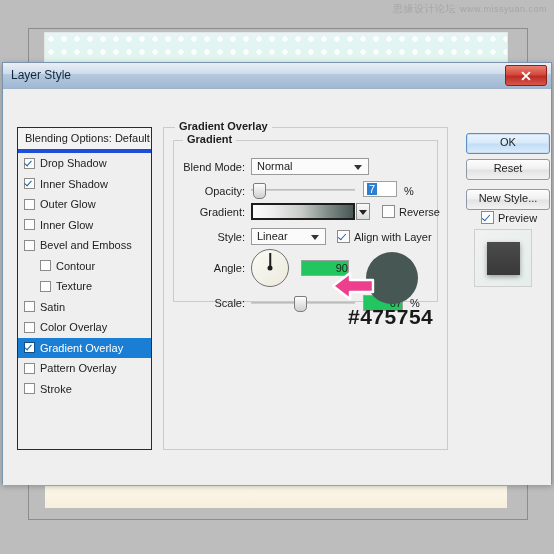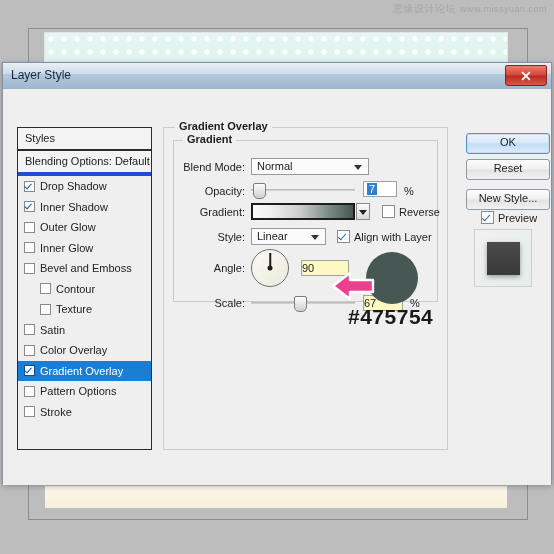--- a/index.html
+++ b/index.html
@@ -159,23 +159,23 @@
   }
   .combo .arrow {
     position: absolute; right: 6px; top: 6px;
     width: 0; height: 0;
     border-left: 4.5px solid transparent;
     border-right: 4.5px solid transparent;
     border-top: 5px solid #333;
   }
 
   .num {
-    width: 34px; height: 16px; background: #fef9c3;
+    width: 34px; height: 16px; background: #22c55e;
     border: 1px solid #a0a0a0; box-sizing: border-box;
-    font-size: 11px; color: #222; text-align: left; line-height: 14px;
+    font-size: 11px; color: #222; text-align: right; line-height: 14px;
     cursor: text;
   }
   .num.sel { background: #fff; }
   .num.sel .selnum {
     background: #2f7fd0; color: #fff; padding: 0 2px;
   }
   .unit { font-size: 11px; color: #1d1d1d; margin-left: 7px; }
 
   .slider { position: relative; width: 104px; height: 14px; }
   .slider .track {
@@ -306,21 +306,20 @@
   <div class="dialog">
 
     <div class="titlebar">
       <div class="title-text">Layer Style</div>
       <div class="close-btn"></div>
     </div>
 
     <div class="dlg-body">
 
       <div class="styles-panel">
-        <div class="styles-head">Styles</div>
         <div class="blending-row">Blending Options: Default</div>
 
         <div class="style-row">
           <span class="cbx checked"></span>
           <span>Drop Shadow</span>
         </div>
         <div class="style-row">
           <span class="cbx checked"></span>
           <span>Inner Shadow</span>
         </div>
@@ -351,21 +350,21 @@
         <div class="style-row">
           <span class="cbx"></span>
           <span>Color Overlay</span>
         </div>
         <div class="style-row selected">
           <span class="cbx checked"></span>
           <span>Gradient Overlay</span>
         </div>
         <div class="style-row">
           <span class="cbx"></span>
-          <span>Pattern Options</span>
+          <span>Pattern Overlay</span>
         </div>
         <div class="style-row">
           <span class="cbx"></span>
           <span>Stroke</span>
         </div>
       </div>
 
       <div class="grp-outer"></div>
       <div class="grp-title">Gradient Overlay</div>
       <div class="grp-inner"></div>

